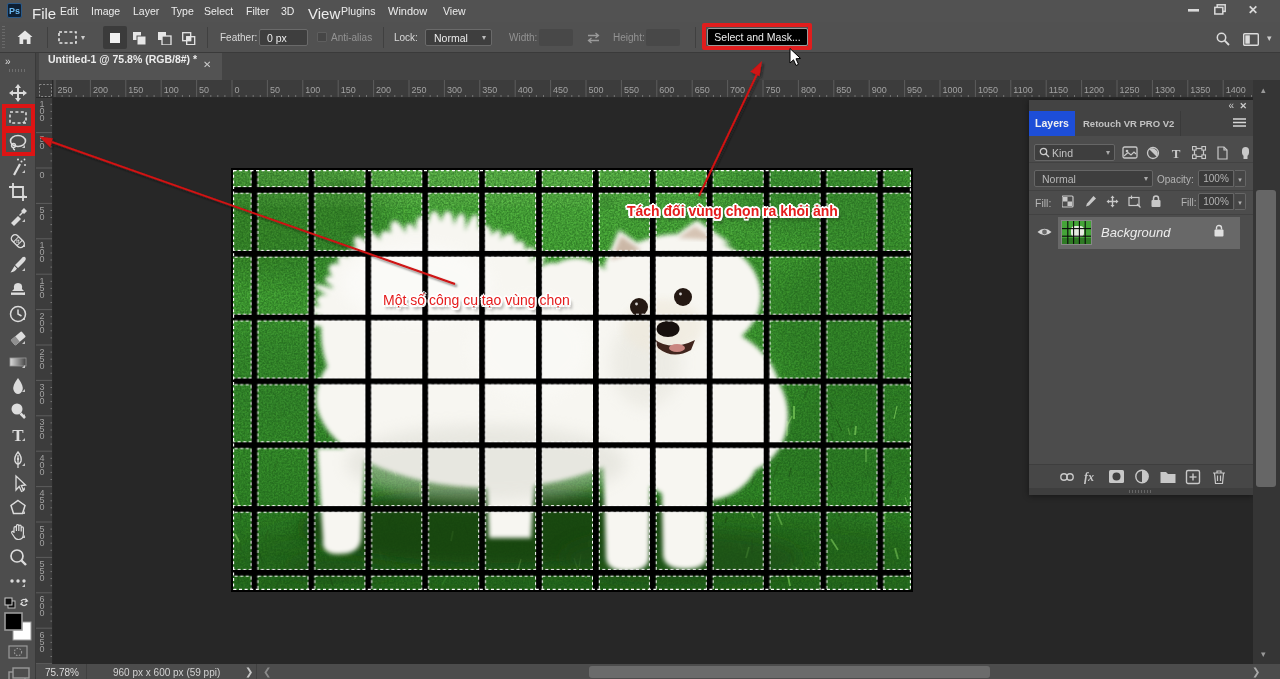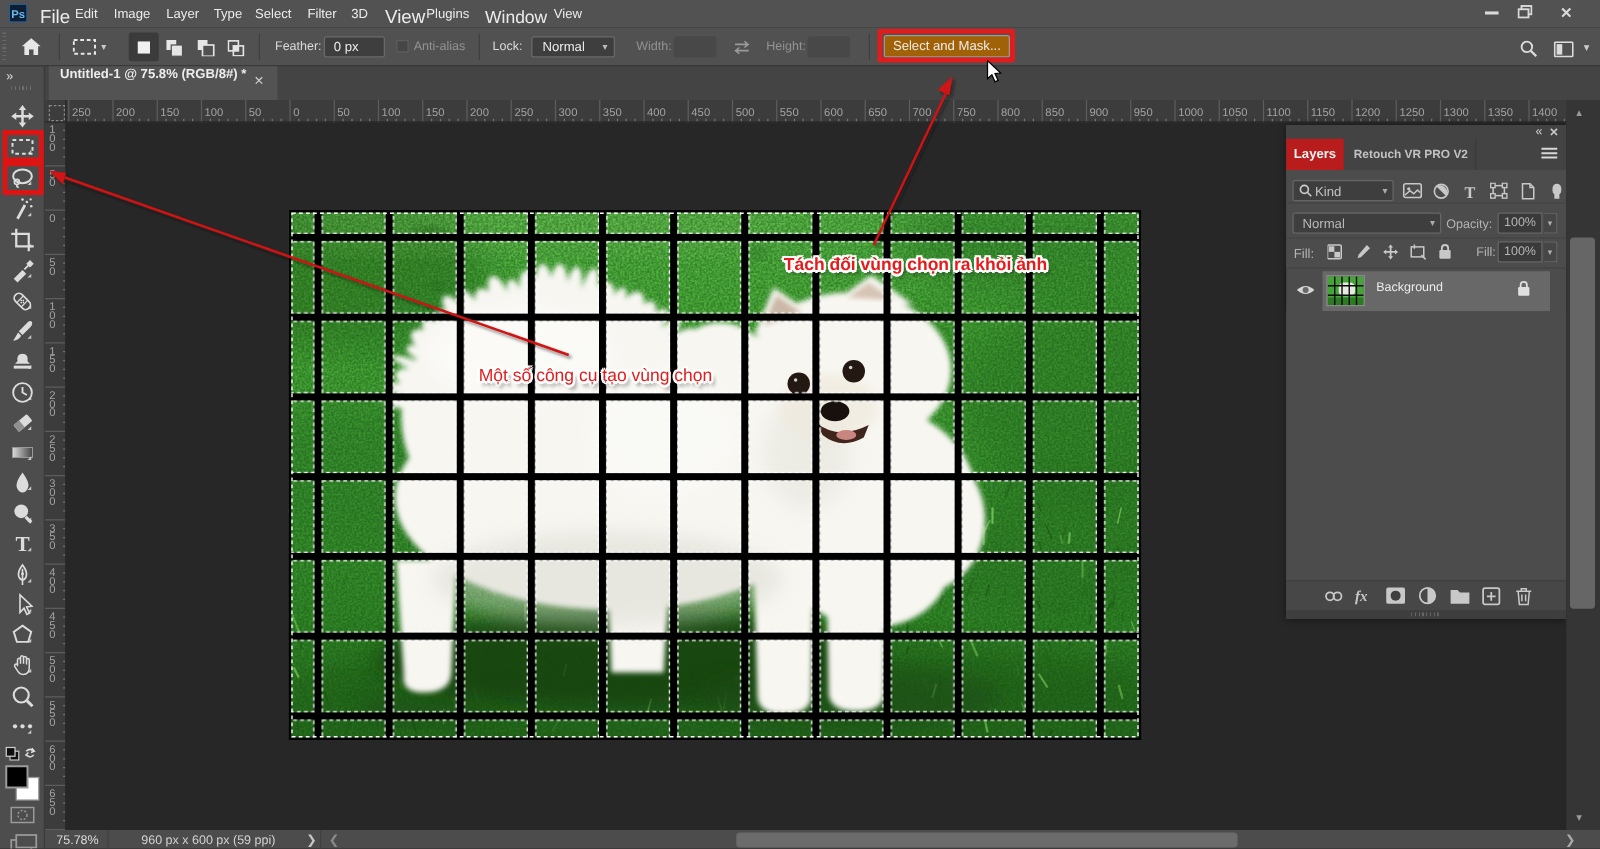--- a/index.html
+++ b/index.html
@@ -869,21 +869,21 @@
 <div style="position:absolute;left:32px;top:5px;color:#ececec;font-size:15px">File</div>
 <div style="position:absolute;left:60px;top:5px;color:#ececec;font-size:10.5px">Edit</div>
 <div style="position:absolute;left:91px;top:5px;color:#ececec;font-size:10.5px">Image</div>
 <div style="position:absolute;left:133px;top:5px;color:#ececec;font-size:10.5px">Layer</div>
 <div style="position:absolute;left:171px;top:5px;color:#ececec;font-size:10.5px">Type</div>
 <div style="position:absolute;left:204px;top:5px;color:#ececec;font-size:10.5px">Select</div>
 <div style="position:absolute;left:246px;top:5px;color:#ececec;font-size:10.5px">Filter</div>
 <div style="position:absolute;left:281px;top:5px;color:#ececec;font-size:10.5px">3D</div>
 <div style="position:absolute;left:308px;top:5px;color:#ececec;font-size:15px">View</div>
 <div style="position:absolute;left:341px;top:5px;color:#ececec;font-size:10.5px">Plugins</div>
-<div style="position:absolute;left:388px;top:5px;color:#ececec;font-size:14px">Window</div>
+<div style="position:absolute;left:388px;top:5px;color:#ececec;font-size:11px">Window</div>
 <div style="position:absolute;left:443px;top:5px;color:#ececec;font-size:10.5px">View</div>
 <svg style="position:absolute;left:1188px;top:9px" width="11" height="4">
     <rect width="11" height="2.6" fill="#dadada"></rect>
   </svg>
 <svg style="position:absolute;left:1214px;top:4px" width="12" height="11">
     <rect x="3.2" y="0.8" width="8" height="6.6" fill="none" stroke="#dadada" stroke-width="1.5"></rect>
     <rect x="0.8" y="3.4" width="8" height="6.6" fill="#525252" stroke="#dadada" stroke-width="1.5"></rect>
   </svg>
 <div style="position:absolute;left:1248px;top:3px;color:#dadada;font-size:12px;font-weight:bold">✕</div>
 <div style="position:absolute;left:0;top:22px;width:1280px;height:31px;background:#515151;border-bottom:1px solid #3a3a3a"></div>
@@ -923,21 +923,21 @@
 <div style="position:absolute;left:425px;top:29px;width:67px;height:17px;background:#3e3e3e;border:1px solid #6a6a6a;border-radius:2px;color:#ececec;font-size:10.5px;line-height:16px;padding-left:8px">Normal<span style="float:right;margin-right:5px;font-size:8px;color:#bbb">▾</span></div>
 <div style="position:absolute;left:509px;top:32px;color:#939393;font-size:10px">Width:</div>
 <div style="position:absolute;left:539px;top:29px;width:34px;height:17px;background:#484848;border-radius:2px"></div>
 <svg style="position:absolute;left:586px;top:31px" width="15" height="13">
     <path d="M2 4.5 H12 M9.5 2 L12.5 4.5 L9.5 7" fill="none" stroke="#9a9a9a" stroke-width="1.3"></path>
     <path d="M13 9.5 H3 M5.5 7 L2.5 9.5 L5.5 12" fill="none" stroke="#9a9a9a" stroke-width="1.3"></path>
   </svg>
 <div style="position:absolute;left:613px;top:32px;color:#939393;font-size:10px">Height:</div>
 <div style="position:absolute;left:646px;top:29px;width:34px;height:17px;background:#484848;border-radius:2px"></div>
 <div style="position:absolute;left:695px;top:27px;width:1px;height:21px;background:#404040"></div>
-<div style="position:absolute;left:707px;top:28px;width:101px;height:18px;background:#a16207;border:1px solid #9a9a9a;border-radius:2px;color:#ececec;font-size:10.5px;line-height:17px;text-align:center">Select and Mask...</div>
+<div style="position:absolute;left:707px;top:28px;width:101px;height:18px;background:#000000;border:1px solid #9a9a9a;border-radius:2px;color:#ececec;font-size:10.5px;line-height:17px;text-align:center">Select and Mask...</div>
 <div style="position:absolute;left:702px;top:23px;width:110px;height:27px;border:4.5px solid #e01d1d;border-radius:2px"></div>
 <svg style="position:absolute;left:1216px;top:32px" width="14" height="14">
     <circle cx="5.5" cy="5.5" r="4.2" fill="none" stroke="#dcdcdc" stroke-width="1.5"></circle>
     <line x1="8.7" y1="8.7" x2="13" y2="13" stroke="#dcdcdc" stroke-width="1.8"></line>
   </svg>
 <svg style="position:absolute;left:1243px;top:33px" width="16" height="13">
     <rect x="0.7" y="0.7" width="14.6" height="11.6" rx="1" fill="none" stroke="#dcdcdc" stroke-width="1.4"></rect>
     <rect x="2.3" y="2.3" width="4.5" height="8.4" fill="#dcdcdc"></rect>
   </svg>
 <div style="position:absolute;left:1267px;top:33px;color:#ccc;font-size:9px">▾</div>
@@ -965,21 +965,21 @@
 <div style="position:absolute;left:2px;top:104px;width:33px;height:26px;border:4px solid #dd1414"></div>
 <div style="position:absolute;left:2px;top:129px;width:33px;height:27px;border:4px solid #dd1414"></div>
 <svg style="position:absolute;left:789px;top:48px" width="14" height="20">
 <path d="M1 0.5 L1 15 L4.5 11.8 L7 17.5 L9.5 16.3 L7 10.8 L11.5 10.4 Z" fill="#fff" stroke="#000" stroke-width="1"></path>
   </svg>
 <div style="position:absolute;left:1029px;top:100px;width:224px;height:395px;background:#4c4c4c;box-shadow:0 1px 6px rgba(0,0,0,.45)">
     <div style="position:absolute;left:0;top:0;width:100%;height:11px;background:#434343"></div>
     <div style="position:absolute;right:20px;top:0px;color:#cccccc;font-size:10px;letter-spacing:-1px">«</div>
     <div style="position:absolute;right:6px;top:1px;color:#cccccc;font-size:9px;font-weight:bold">✕</div>
     <div style="position:absolute;left:0;top:11px;width:100%;height:25px;background:#434343"></div>
-    <div style="position:absolute;left:0;top:11px;width:46px;height:25px;background:#b91c1c;color:#f0f0f0;font-size:10.5px;font-weight:bold;text-align:center;line-height:25px">Layers</div>
+    <div style="position:absolute;left:0;top:11px;width:46px;height:25px;background:#1d4ed8;color:#f0f0f0;font-size:10.5px;font-weight:bold;text-align:center;line-height:25px">Layers</div>
     <div style="position:absolute;left:54px;top:11px;width:120px;height:25px;color:#c2c2c2;font-size:9.5px;font-weight:bold;line-height:25px;white-space:nowrap">Retouch VR PRO V2</div>
     <div style="position:absolute;left:151px;top:11px;width:1px;height:25px;background:#3a3a3a"></div>
     <svg style="position:absolute;right:7px;top:17px" width="13" height="12">
       <path d="M0 2 H13 M0 5.5 H13 M0 9 H13" stroke="#d8d8d8" stroke-width="1.6"></path>
     </svg>
     <div style="position:absolute;left:0;top:36px;width:100%;height:27px;background:#4c4c4c;border-bottom:1px solid #424242"></div>
     <div style="position:absolute;left:5px;top:44px;width:81px;height:17px;background:#3e3e3e;border:1px solid #666;border-radius:2px;color:#c2c2c2;font-size:10.5px;line-height:16px"><svg width="11" height="11" style="margin:2px 2px -1px 4px">
         <circle cx="4.5" cy="4.5" r="3.2" fill="none" stroke="#ccc" stroke-width="1.3"></circle>
         <line x1="7" y1="7" x2="10" y2="10" stroke="#ccc" stroke-width="1.3"></line>
       </svg>Kind<span style="float:right;margin-right:4px;font-size:8px;color:#aaa">▾</span></div>
@@ -1051,21 +1051,21 @@
         <rect width="29" height="23" fill="#44a438"></rect>
         <rect x="0" y="17" width="29" height="6" fill="#2e7a24"></rect>
         <rect x="9" y="5" width="13" height="11" rx="4" fill="#efefea" opacity="0.95"></rect>
         <line x1="5.8" y1="0" x2="5.8" y2="23" stroke="#0a0a0a" stroke-width="1.1"></line>
         <line x1="11.6" y1="0" x2="11.6" y2="23" stroke="#0a0a0a" stroke-width="1.1"></line>
         <line x1="17.4" y1="0" x2="17.4" y2="23" stroke="#0a0a0a" stroke-width="1.1"></line>
         <line x1="23.2" y1="0" x2="23.2" y2="23" stroke="#0a0a0a" stroke-width="1.1"></line>
         <line x1="0" y1="7.6" x2="29" y2="7.6" stroke="#0a0a0a" stroke-width="1.1"></line>
         <line x1="0" y1="15.2" x2="29" y2="15.2" stroke="#0a0a0a" stroke-width="1.1"></line>
       </svg></div>
-    <div style="position:absolute;left:72px;top:125px;color:#ececec;font-size:10px;">Background</div>
+    <div style="position:absolute;left:72px;top:125px;color:#ececec;font-size:13px;font-style:italic">Background</div>
     <svg style="position:absolute;left:184px;top:124px" width="12" height="13">
       <rect x="1.5" y="5.5" width="9" height="7" rx="1" fill="#e0e0e0"></rect>
       <path d="M3.5 5.5 V4 Q3.5 1.5 6 1.5 Q8.5 1.5 8.5 4 V5.5" fill="none" stroke="#e0e0e0" stroke-width="1.4"></path>
     </svg>
     <div style="position:absolute;left:0;top:149px;width:100%;height:215px;background:#4c4c4c"></div>
     <div style="position:absolute;left:0;bottom:7px;width:100%;height:24px;background:#474747;border-top:1px solid #3e3e3e"></div>
     <svg style="position:absolute;left:30px;bottom:10px" width="170" height="17">
       <g>
         <circle cx="5" cy="9" r="3.2" fill="none" stroke="#c8c8c8" stroke-width="1.4"></circle>
         <circle cx="11" cy="9" r="3.2" fill="none" stroke="#c8c8c8" stroke-width="1.4"></circle>

